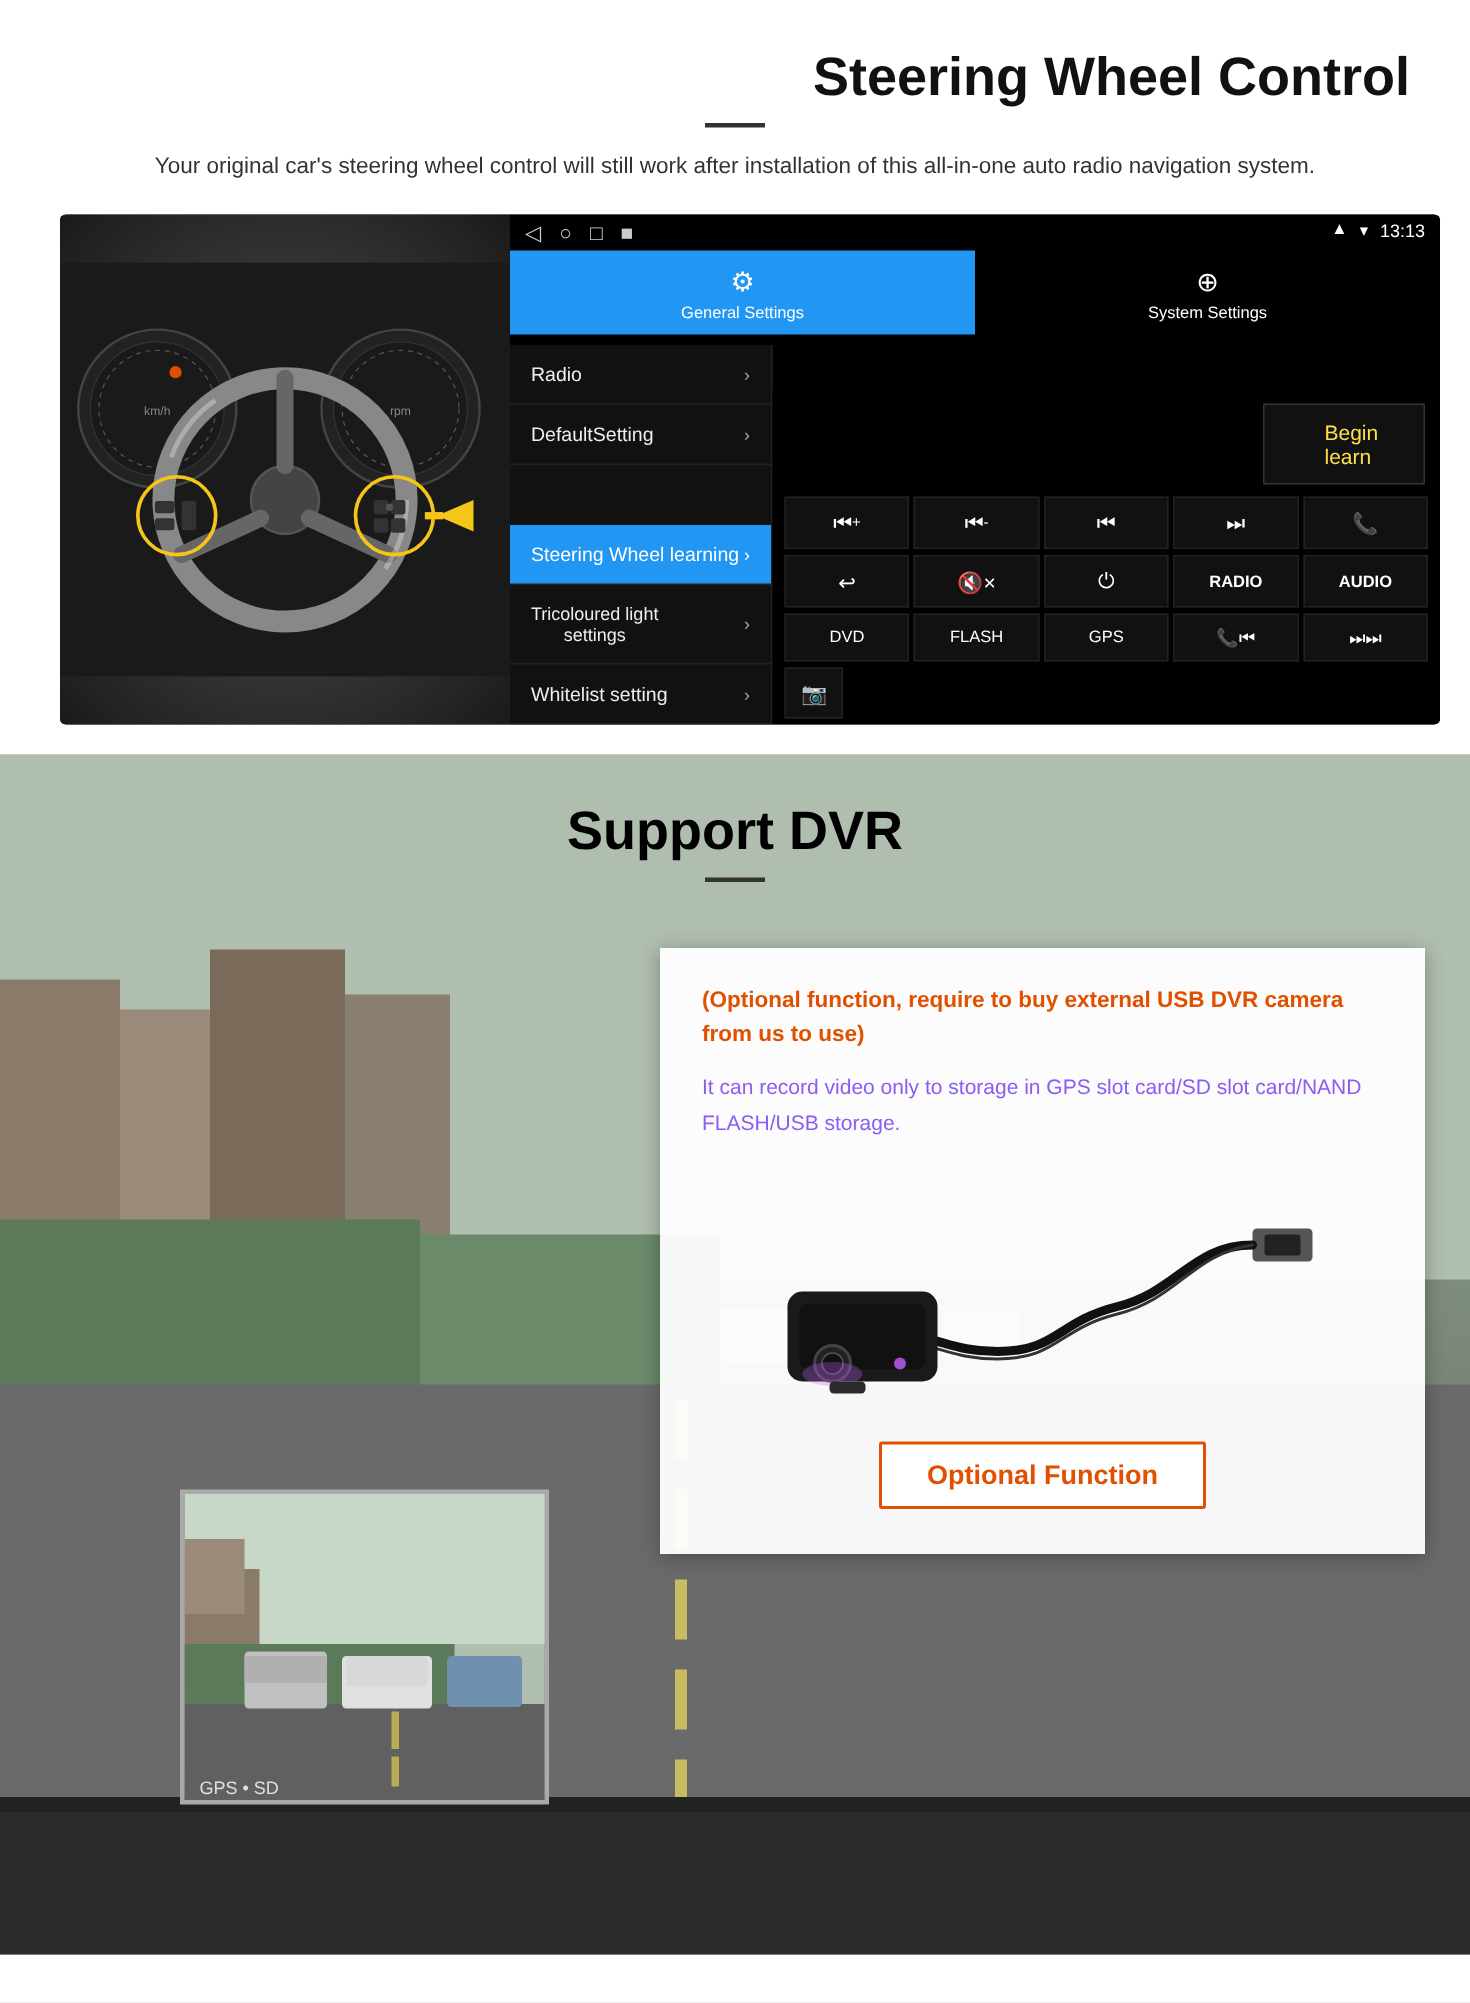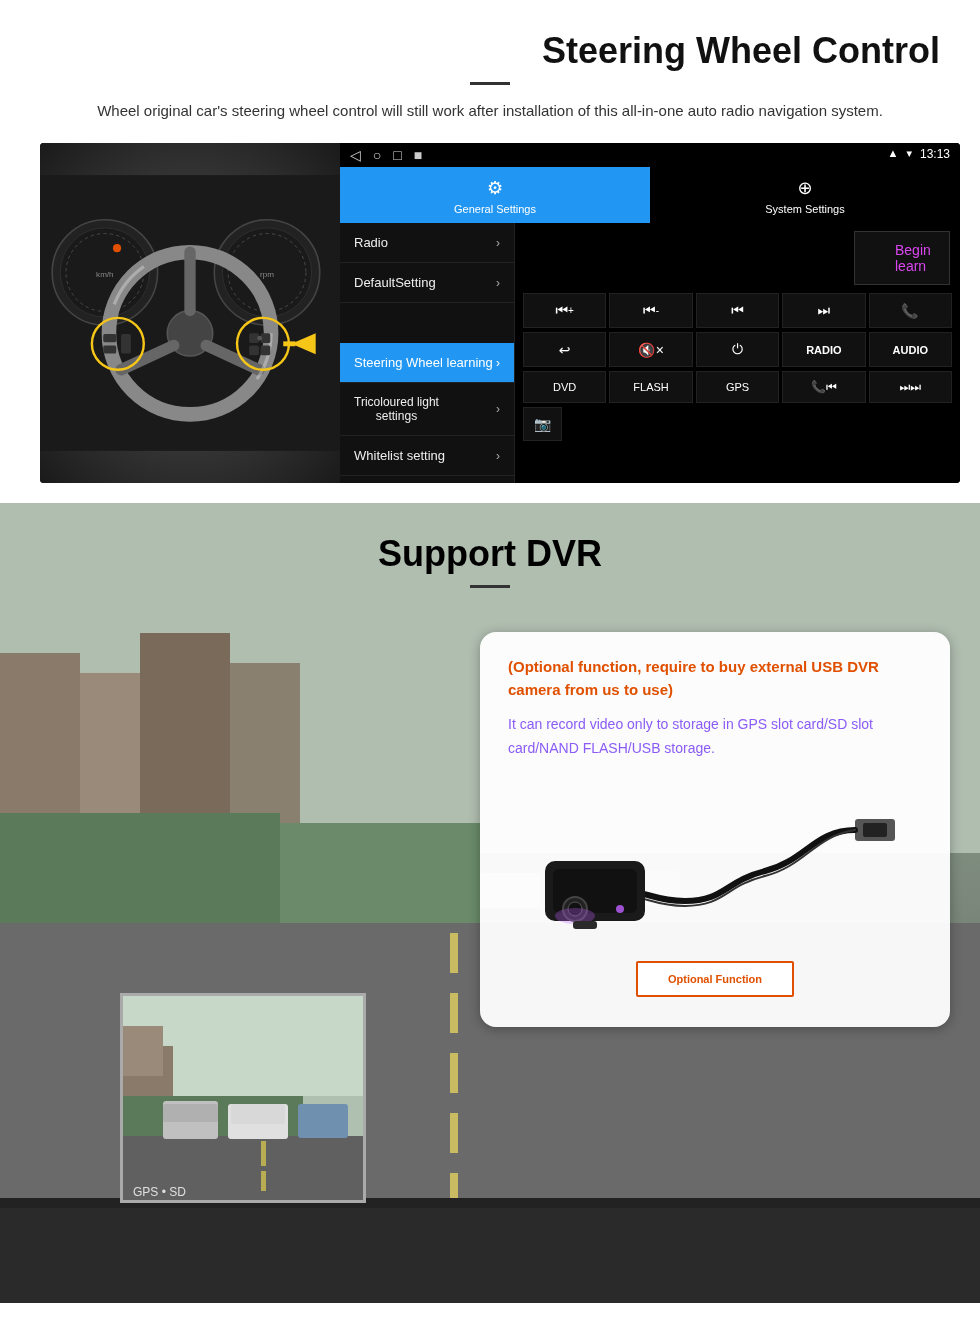--- a/index.html
+++ b/index.html
@@ -100,20 +100,21 @@
     }
     .android-tab.active {
       background: #2196F3;
     }
     .android-tab-icon {
       font-size: 18px;
     }
     .android-content {
       display: flex;
       flex: 1;
+      align-items: flex-end;
     }
     .android-menu {
       width: 175px;
       background: #111;
       border-right: 1px solid #222;
     }
     .android-menu-item {
       padding: 12px 14px;
       color: #eee;
       font-size: 13px;
@@ -139,26 +140,26 @@
       flex-direction: column;
       gap: 4px;
     }
     .begin-learn-row {
       display: flex;
       justify-content: flex-end;
       padding: 4px 6px;
     }
     .begin-learn-btn {
       background: #111;
-      color: #d946ef;
+      color: #fde047;
       border: 1px solid #333;
       padding: 10px 40px;
       font-size: 14px;
       cursor: pointer;
-      width: 96px;
+      width: 108px;
     }
     .ctrl-grid {
       display: grid;
       grid-template-columns: repeat(5, 1fr);
       gap: 3px;
       padding: 0 4px;
     }
     .ctrl-btn {
       background: #111;
       color: #fff;
@@ -224,23 +225,23 @@
       position: relative;
       z-index: 10;
       display: flex;
       align-items: flex-start;
       justify-content: flex-end;
       padding: 20px 30px 0 0;
       gap: 20px;
     }
     .dvr-info-card {
       background: rgba(255,255,255,0.95);
-      border-radius: 16px;
+      border-radius: 0;
       padding: 24px 28px 30px;
-      width: 470px;
+      width: 510px;
       text-align: left;
       box-shadow: 0 2px 12px rgba(0,0,0,0.3);
     }
     .dvr-info-card .optional-notice {
       color: #e05000;
       font-size: 15px;
       font-weight: bold;
       line-height: 1.5;
       margin-bottom: 12px;
     }
@@ -258,21 +259,21 @@
       justify-content: center;
       margin-bottom: 20px;
       position: relative;
     }
     .optional-fn-btn {
       display: inline-block;
       border: 2px solid #e05000;
       color: #e05000;
       background: #fff;
       padding: 10px 30px;
-      font-size: 11px;
+      font-size: 18px;
       font-weight: bold;
       cursor: pointer;
       border-radius: 2px;
     }
     .dvr-thumbnail {
       position: absolute;
       bottom: 100px;
       left: 120px;
       width: 246px;
       height: 210px;
@@ -294,21 +295,21 @@
       font-size: 14px;
       opacity: 0.8;
     }
   </style>
 </head>
 <body>
 
 <section class="section-steering">
   <h1>Steering Wheel Control</h1>
   <div class="section-divider"></div>
-  <p>Wheel original car's steering wheel control will still work after installation of this all-in-one auto radio navigation system.</p>
+  <p>Your original car's steering wheel control will still work after installation of this all-in-one auto radio navigation system.</p>
 
   <div class="steering-composite">
 
     <div class="steering-photo">
       <div class="steering-photo-inner">
 
         <svg width="370" height="340" viewBox="0 0 370 340">
 
           <rect width="370" height="340" fill="#1a1a1a"></rect>
 

